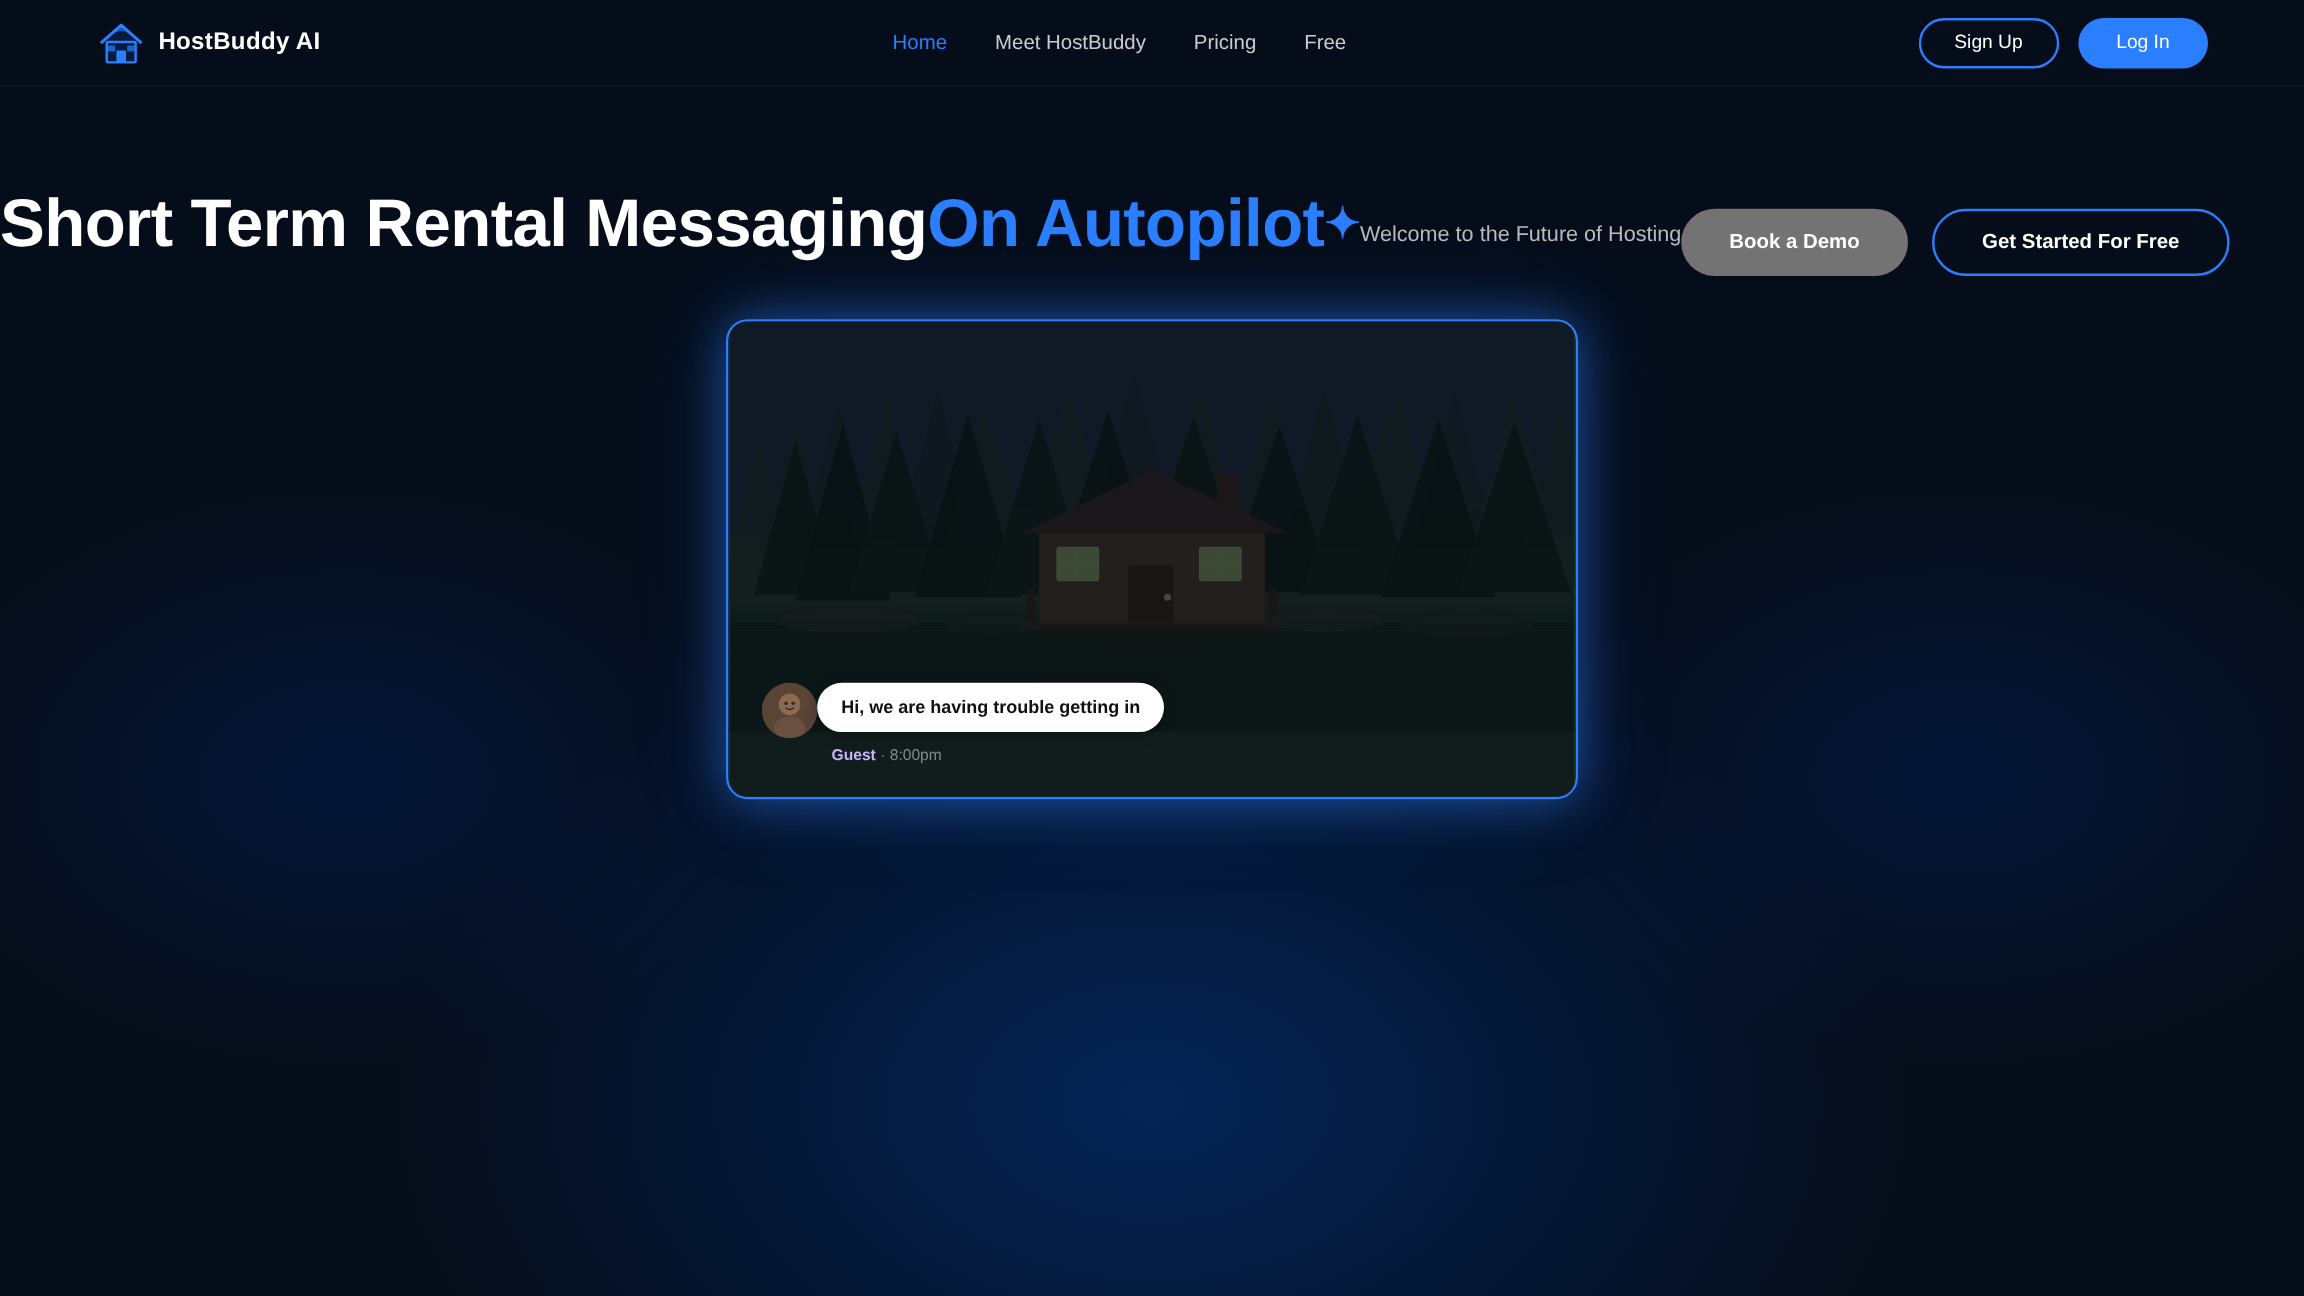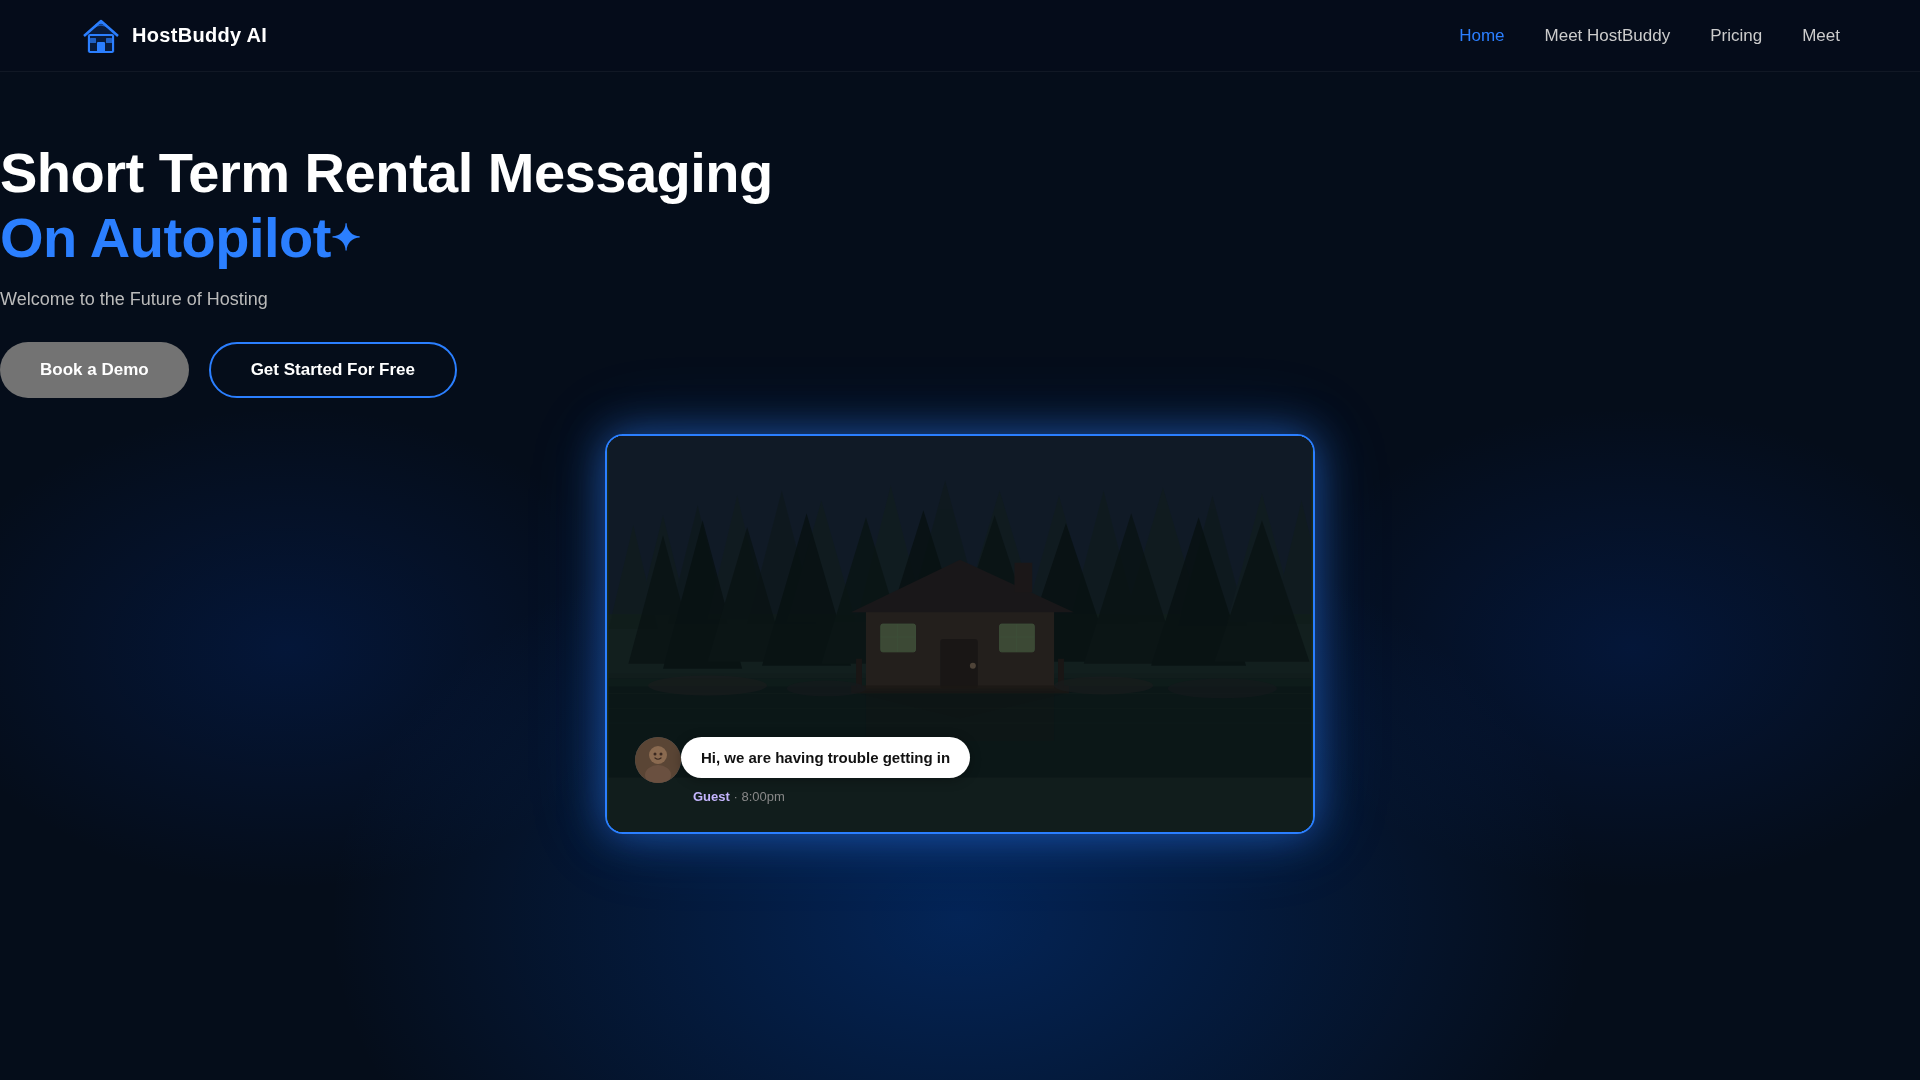--- a/index.html
+++ b/index.html
@@ -102,21 +102,22 @@
       font-size: 16px;
       font-weight: 500;
       cursor: pointer;
     }
 
     
     .hero {
       position: relative;
       z-index: 5;
       display: flex;
-      flex-direction: column;
+      flex-direction: row;
+      align-items: center;
       padding-top: 70px;
     }
 
     .hero-title-line1 {
       color: #fff;
       font-size: 56px;
       font-weight: 700;
       letter-spacing: -0.5px;
       line-height: 1.1;
     }
@@ -281,23 +282,27 @@
       <path d="M16 10 Q21 6 26 10" stroke="#2b7fff" stroke-width="1.5" fill="none" stroke-linecap="round"></path>
       <path d="M13 13 Q21 7 29 13" stroke="#2b7fff" stroke-width="1.5" fill="none" stroke-linecap="round" opacity="0.6"></path>
     </svg>
     <span class="logo-text">HostBuddy AI</span>
   </div>
 
   <div class="nav-links">
     <a class="nav-link active">Home</a>
     <a class="nav-link">Meet HostBuddy</a>
     <a class="nav-link">Pricing</a>
-    <a class="nav-link">Meet</a>
+    <a class="nav-link">Free</a>
   </div>
 
+  <div class="nav-actions">
+    <button class="btn-signup">Sign Up</button>
+    <button class="btn-login">Log In</button>
+  </div>
 </nav>
 
 <section class="hero">
   <h1 class="hero-title-line1">Short Term Rental Messaging</h1>
   <h1 class="hero-title-line2">
     <span>On Autopilot</span>
     <span class="sparkle-icon">✦</span>
   </h1>
   <p class="hero-subtitle">Welcome to the Future of Hosting</p>
   <div class="hero-buttons">

